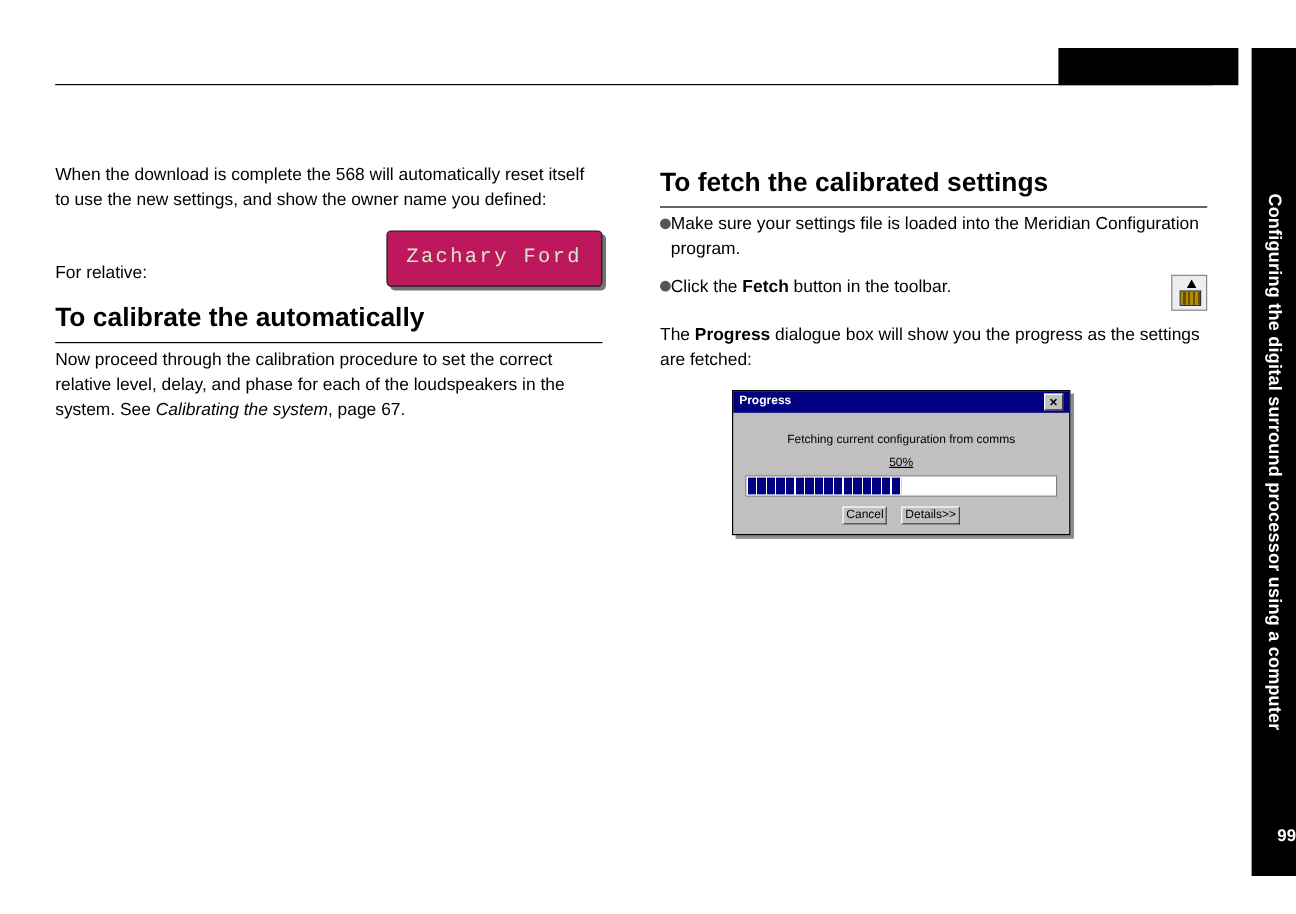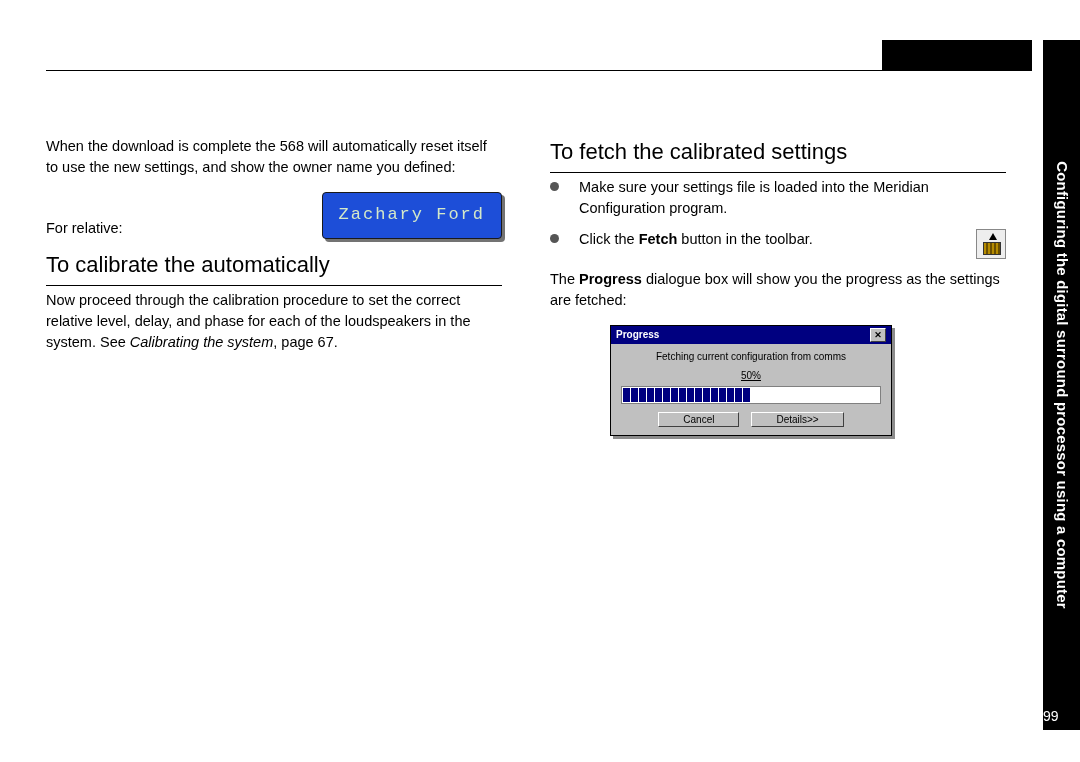--- a/index.html
+++ b/index.html
@@ -33,24 +33,24 @@
     top: 50%;
     transform-origin: center center;
     transform: translate(-50%, -50%) rotate(90deg);
     white-space: nowrap;
     font-weight: bold;
     font-size: 15px;
     letter-spacing: 0.2px;
   }
   .page-number {
     position: absolute;
-    bottom: 6px;
+    bottom: 26px;
     width: 100%;
-    text-align: left;
-    font-weight: normal;
+    text-align: right;
+    font-weight: bold;
     font-size: 14px;
   }
   .header-bar {
     position: absolute;
     top: 70px;
     left: 46px;
     width: 965px;
     border-top: 1px solid #000;
   }
   .header-over-black {
@@ -69,48 +69,48 @@
     display: flex;
     gap: 48px;
   }
   .col {
     width: 456px;
     font-size: 14.5px;
     line-height: 1.45;
   }
   h2.section {
     font-size: 22px;
-    font-weight: normal;
+    font-weight: bold;
     margin: 10px 0 4px 0;
     padding-bottom: 4px;
     border-bottom: 1px solid #000;
   }
   p { margin: 0 0 14px 0; }
   .lcd-row {
     display: flex;
     align-items: flex-end;
     justify-content: space-between;
     margin: 6px 0 10px 0;
   }
   .lcd {
     display: inline-block;
     padding: 10px 16px;
-    background: #1d4ed8;
+    background: #be185d;
     border: 1px solid #1a1a1a;
     box-shadow: 3px 3px 0 rgba(0,0,0,0.55);
     border-radius: 4px;
     font-family: "Courier New", monospace;
     letter-spacing: 2px;
     color: #d4e8c8;
     font-size: 17px;
   }
   .bullet-row {
     display: flex;
     align-items: flex-start;
-    gap: 20px;
+    gap: 0;
     margin-bottom: 10px;
   }
   .bullet-dot {
     width: 9px;
     height: 9px;
     border-radius: 50%;
     background: #555;
     flex: 0 0 auto;
     margin-top: 5px;
   }
@@ -172,20 +172,21 @@
     width: 14px;
     height: 12px;
     font-size: 9px;
     border: 1px solid #fff;
     border-right-color: #404040;
     border-bottom-color: #404040;
   }
   .progress-body {
     padding: 6px 10px 8px 10px;
     text-align: center;
+    margin-top: 10px;
   }
   .progress-msg { margin-bottom: 4px; }
   .progress-pct { margin-bottom: 3px; text-decoration: underline; }
   .progress-bar {
     height: 14px;
     border: 1px solid #808080;
     background: #fff;
     padding: 1px;
     margin-bottom: 8px;
     text-align: left;
@@ -195,21 +196,21 @@
     background: repeating-linear-gradient(90deg, #000080 0 7px, #fff 7px 8px);
     display: block;
   }
   .progress-buttons {
     display: flex;
     justify-content: center;
     gap: 12px;
   }
   .progress-buttons button {
     font-size: 10px;
-    padding: 1px 24px;
+    padding: 1px 2px;
     background: #c0c0c0;
     border: 1px solid #fff;
     border-right-color: #404040;
     border-bottom-color: #404040;
     font-family: inherit;
   }
   .italic { font-style: italic; }
 </style>
 </head>
 <body>

